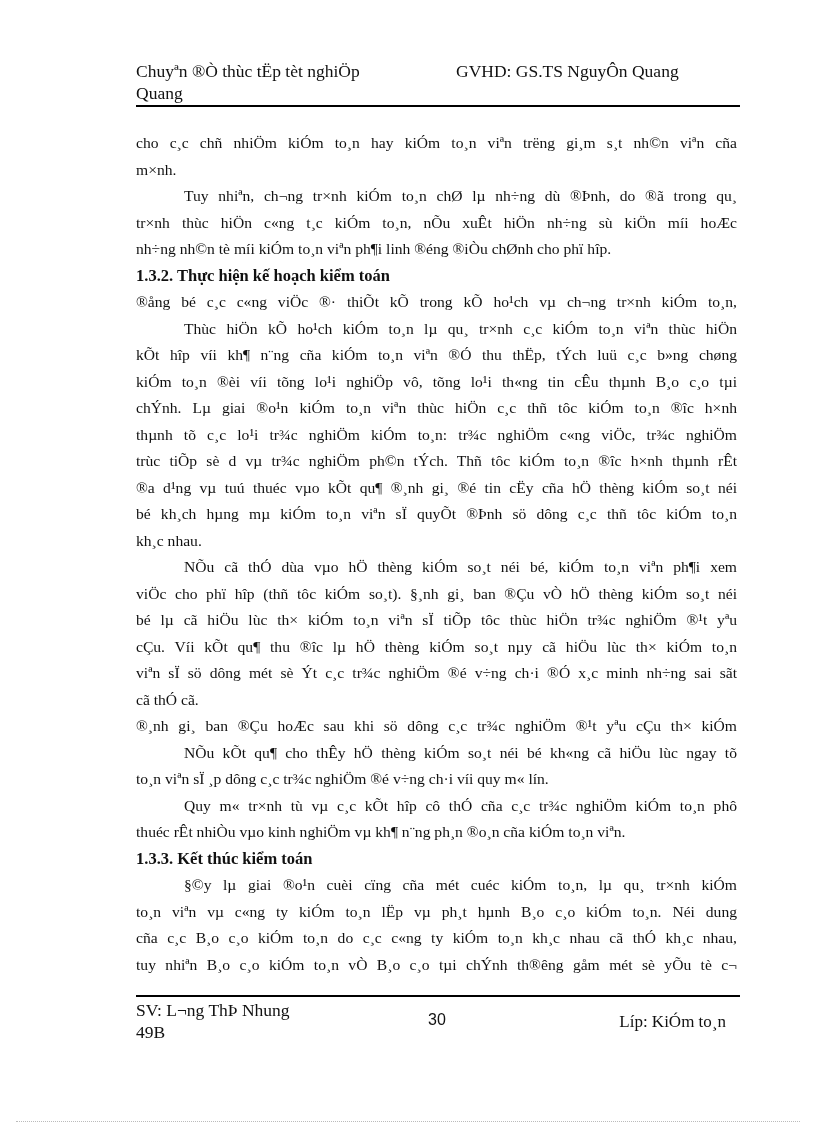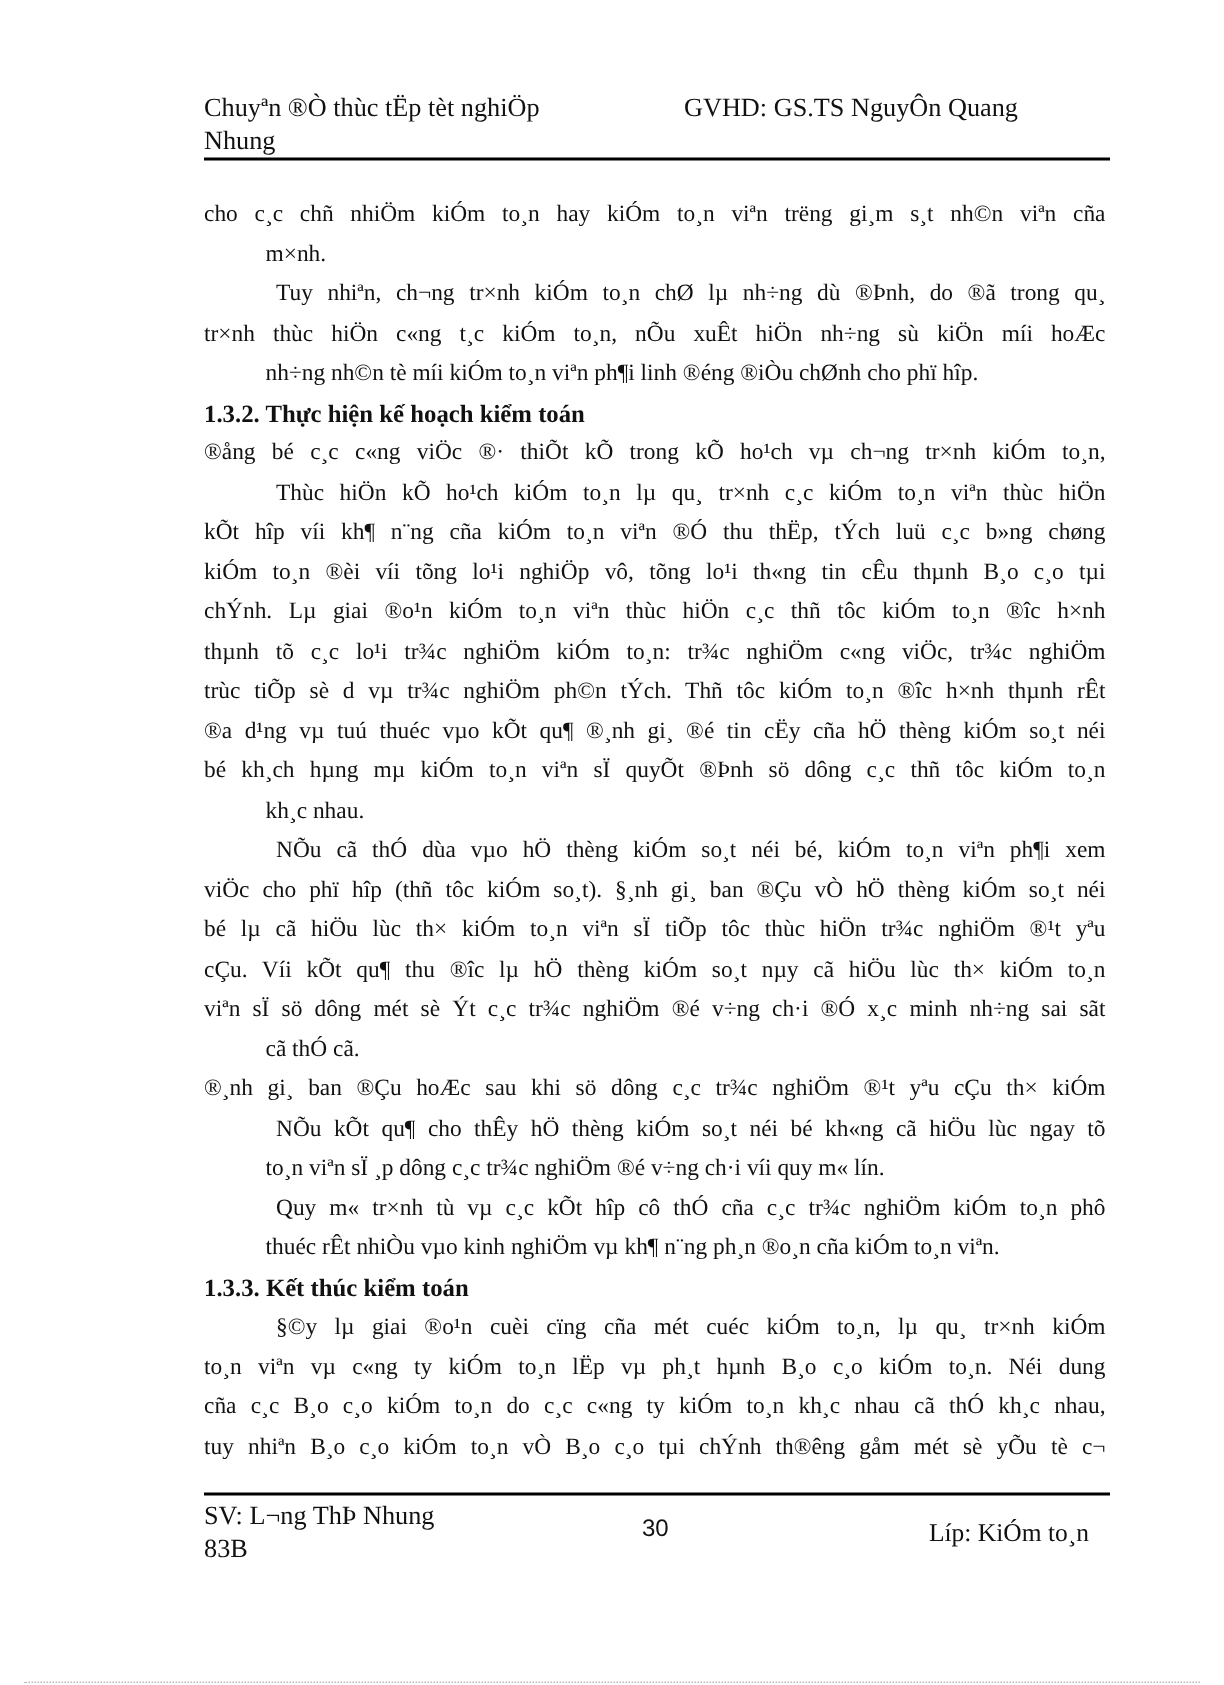--- a/index.html
+++ b/index.html
@@ -8,38 +8,38 @@
   .page { position: absolute; left: 0; top: 0; width: 672px; height: 1123px; }
   .header { position: absolute; left: 136px; top: 60px; width: 604px; }
   .header .left { position: absolute; left: 0; top: 0; font-size: 17.5px; line-height: 22px; width: 300px; }
   .header .right { position: absolute; left: 320px; top: 0; font-size: 17.5px; line-height: 22px; white-space: nowrap; }
   .rule { position: absolute; left: 136px; width: 604px; height: 2px; background: #000; }
   .rule.top { top: 105px; }
   .rule.bottom { top: 995px; }
   .body { position: absolute; left: 136px; top: 130px; width: 601px; }
   .line { font-size: 15.6px; line-height: 26.5px; height: 26.5px; white-space: nowrap;
           text-align: justify; text-align-last: justify; overflow: hidden; }
-  .line.last { text-align-last: left; margin-left: 41px; }
+  .line.last { text-align-last: left; }
   .line.indent { padding-left: 48px; }
   .line.heading { font-weight: bold; font-size: 16.5px; text-align-last: left; }
   .footer { position: absolute; left: 136px; top: 999px; width: 604px; }
   .footer .left { position: absolute; left: 0; top: 0; font-size: 17.5px; line-height: 22px; }
   .footer .center { position: absolute; left: 292px; top: 10px; font-size: 16px; line-height: 22px; font-family: "Liberation Sans", sans-serif; }
   .footer .right { position: absolute; right: 14px; top: 12px; font-size: 17px; line-height: 22px; white-space: nowrap; }
   .dotted-edge { position: absolute; left: 16px; top: 1121px; width: 492px; border-top: 1px dotted #bbb; }
 </style>
 </head>
 <body>
 
 <div class="page">
 
   <div class="header">
     <div class="left">
       <div>Chuyªn ®Ò thùc tËp tèt nghiÖp</div>
-      <div>Nhung</div>
+      <div>Quang</div>
     </div>
     <div class="right">GVHD:  GS.TS NguyÔn  Quang</div>
   </div>
   <div class="rule top"></div>
 
   <div class="body" id="body-lines">
       <div class="line">cho c¸c chñ nhiÖm kiÓm to¸n hay kiÓm to¸n viªn trëng  gi¸m s¸t nh©n viªn cña</div>
       <div class="line last">m×nh.</div>
       <div class="line indent">Tuy nhiªn, ch¬ng  tr×nh kiÓm to¸n chØ lµ nh÷ng dù ®Þnh, do ®ã trong qu¸</div>
       <div class="line">tr×nh thùc hiÖn c«ng t¸c kiÓm to¸n, nÕu xuÊt hiÖn nh÷ng sù kiÖn míi hoÆc</div>
@@ -70,20 +70,20 @@
       <div class="line indent">§©y lµ giai ®o¹n cuèi cïng cña mét cuéc kiÓm to¸n, lµ qu¸ tr×nh kiÓm</div>
       <div class="line">to¸n viªn vµ c«ng ty kiÓm to¸n lËp vµ ph¸t hµnh B¸o c¸o kiÓm to¸n. Néi dung</div>
       <div class="line">cña c¸c B¸o c¸o kiÓm to¸n do c¸c c«ng ty kiÓm to¸n kh¸c nhau cã thÓ kh¸c nhau,</div>
       <div class="line">tuy nhiªn B¸o c¸o kiÓm to¸n vÒ B¸o c¸o tµi chÝnh th®êng gåm mét sè yÕu tè c¬</div>
     </div>
 
   <div class="rule bottom"></div>
   <div class="footer">
     <div class="left">
       <div>SV: L¬ng   ThÞ Nhung</div>
-      <div>83B</div>
+      <div>49B</div>
     </div>
     <div class="center">30</div>
     <div class="right">Líp: KiÓm to¸n</div>
   </div>
 
   <div class="dotted-edge" style="width:784px;"></div>
 </div>
 
 </body></html>

